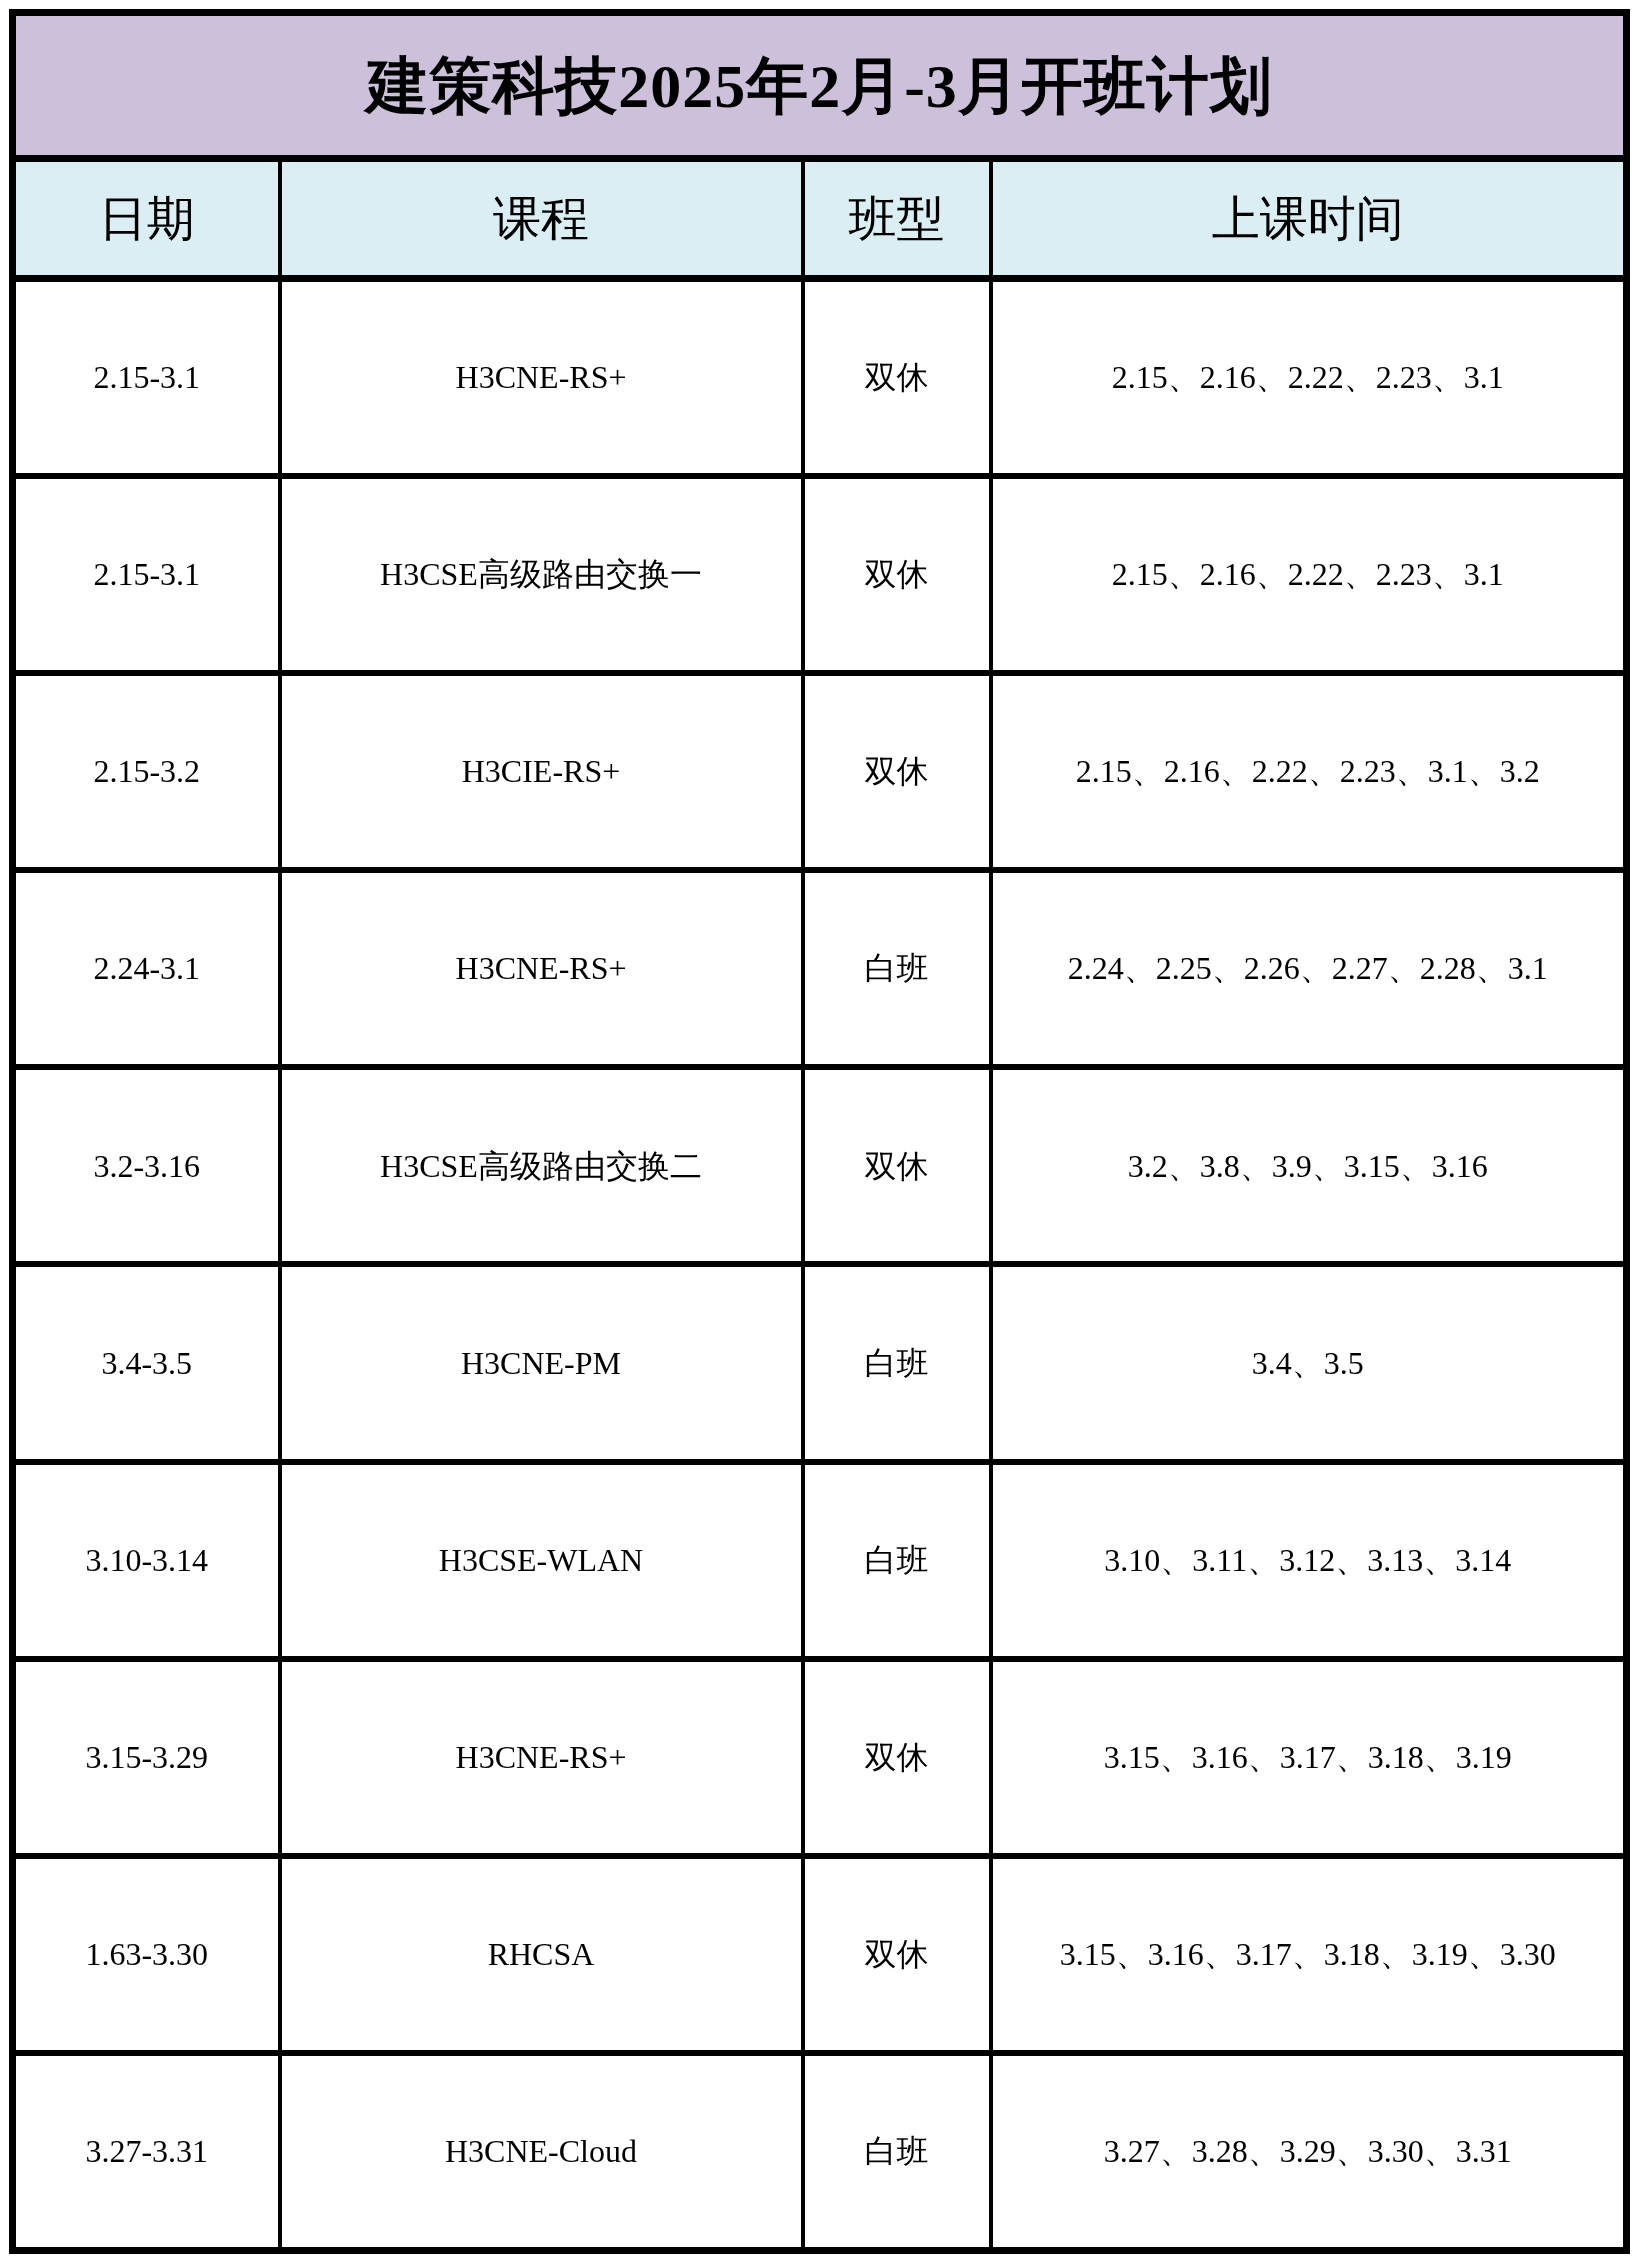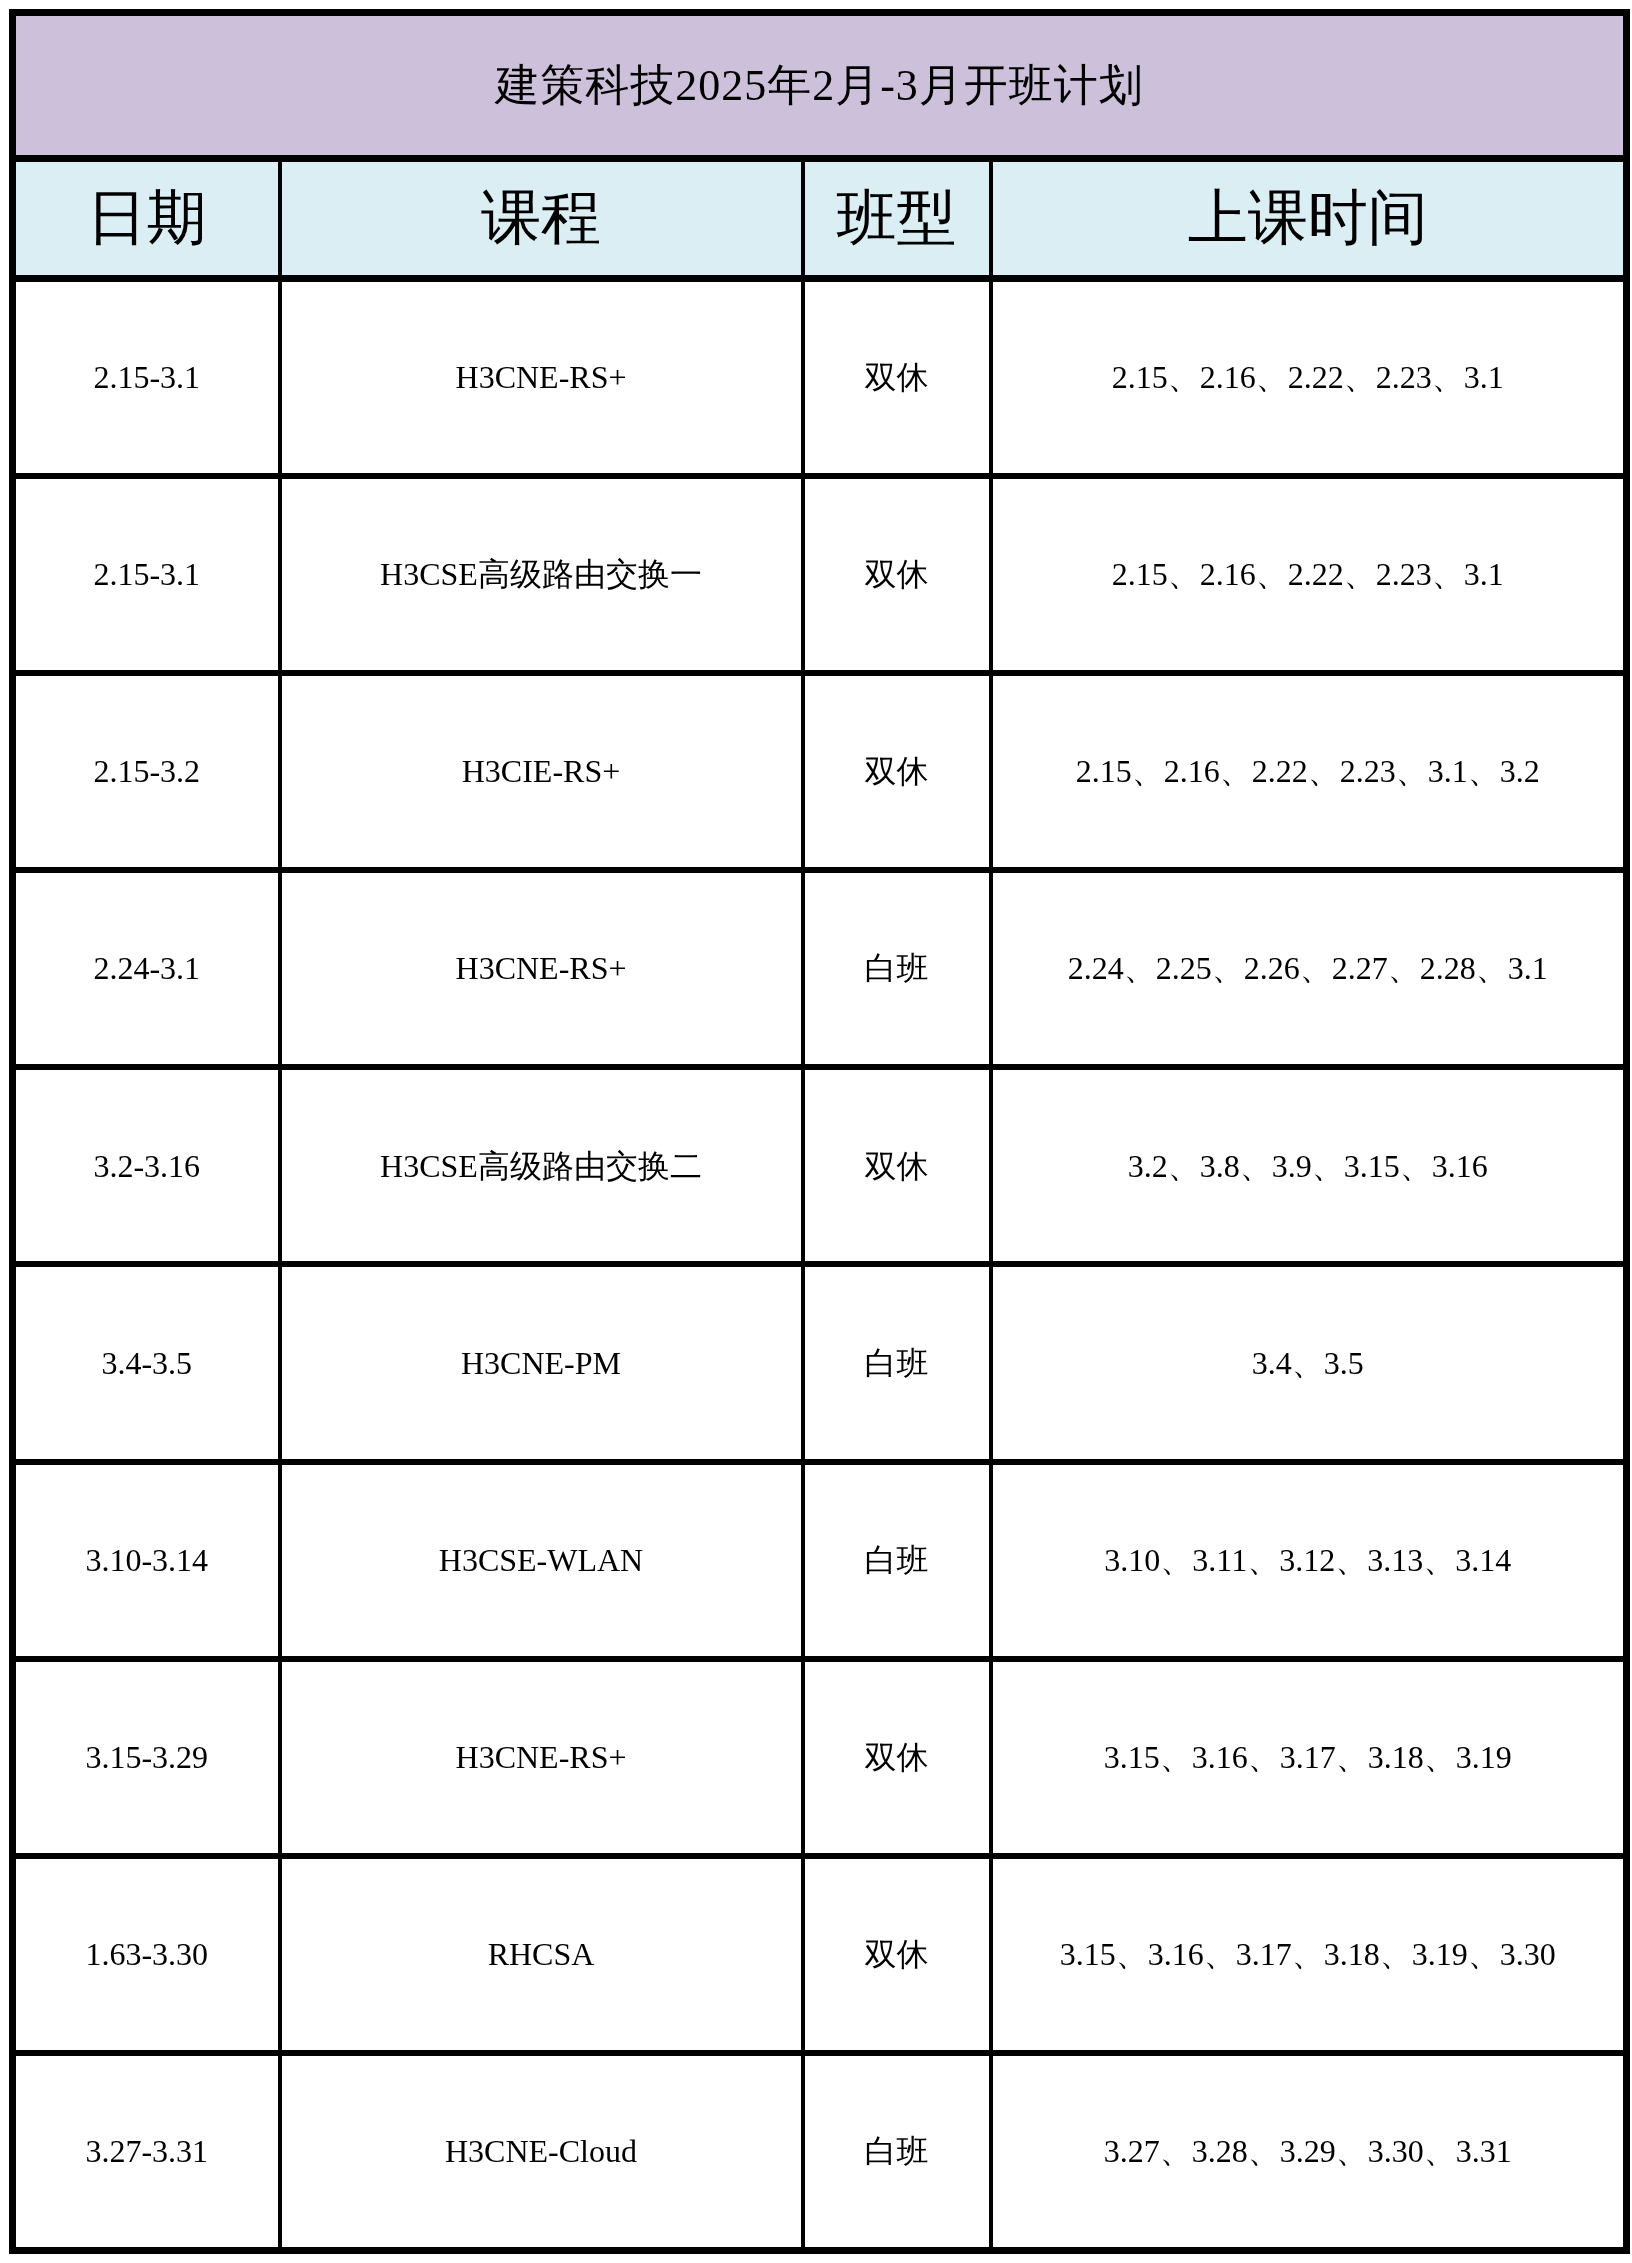--- a/index.html
+++ b/index.html
@@ -39,29 +39,29 @@
     border: 4px solid var(--border-c);
     border-top-width: 6px;
     border-bottom-width: 6px;
     text-align: center;
     vertical-align: middle;
     padding: 4px 8px;
     overflow: hidden;
   }
   tr.title-row th {
     background: var(--title-bg);
-    font-size: 44px;
-    font-weight: normal;
+    font-size: 62px;
+    font-weight: bold;
     height: 146px;
     letter-spacing: 1px;
     border-bottom-width: 7px;
   }
   tr.header-row th {
     background: var(--header-bg);
-    font-size: 60px;
+    font-size: 48px;
     font-weight: normal;
     height: 120px;
     border-bottom-width: 7px;
   }
   tbody td {
     font-size: 32px;
     height: 179px;
     line-height: 1.45;
     background: var(--body-bg);
   }

